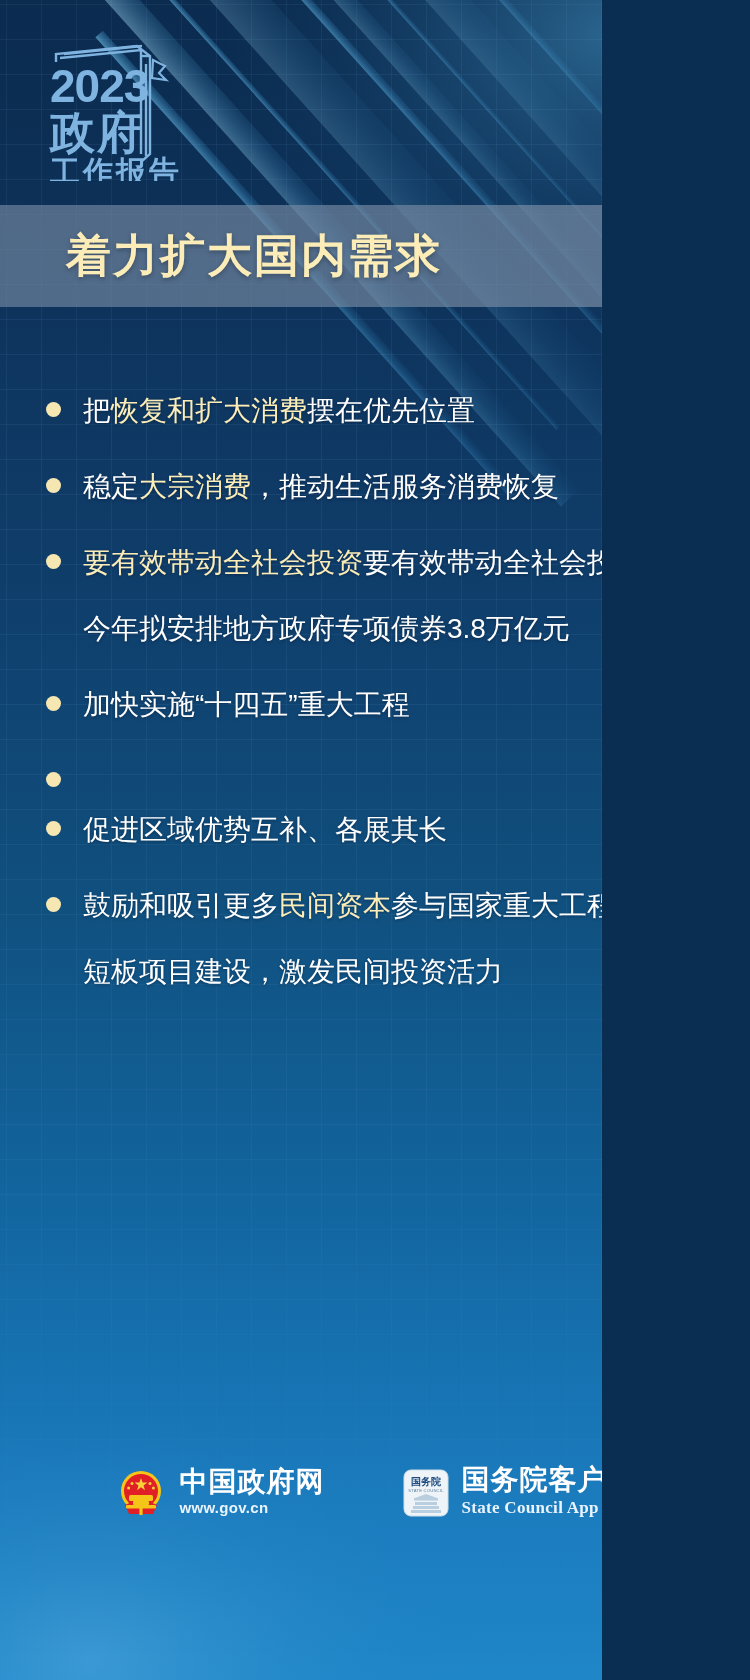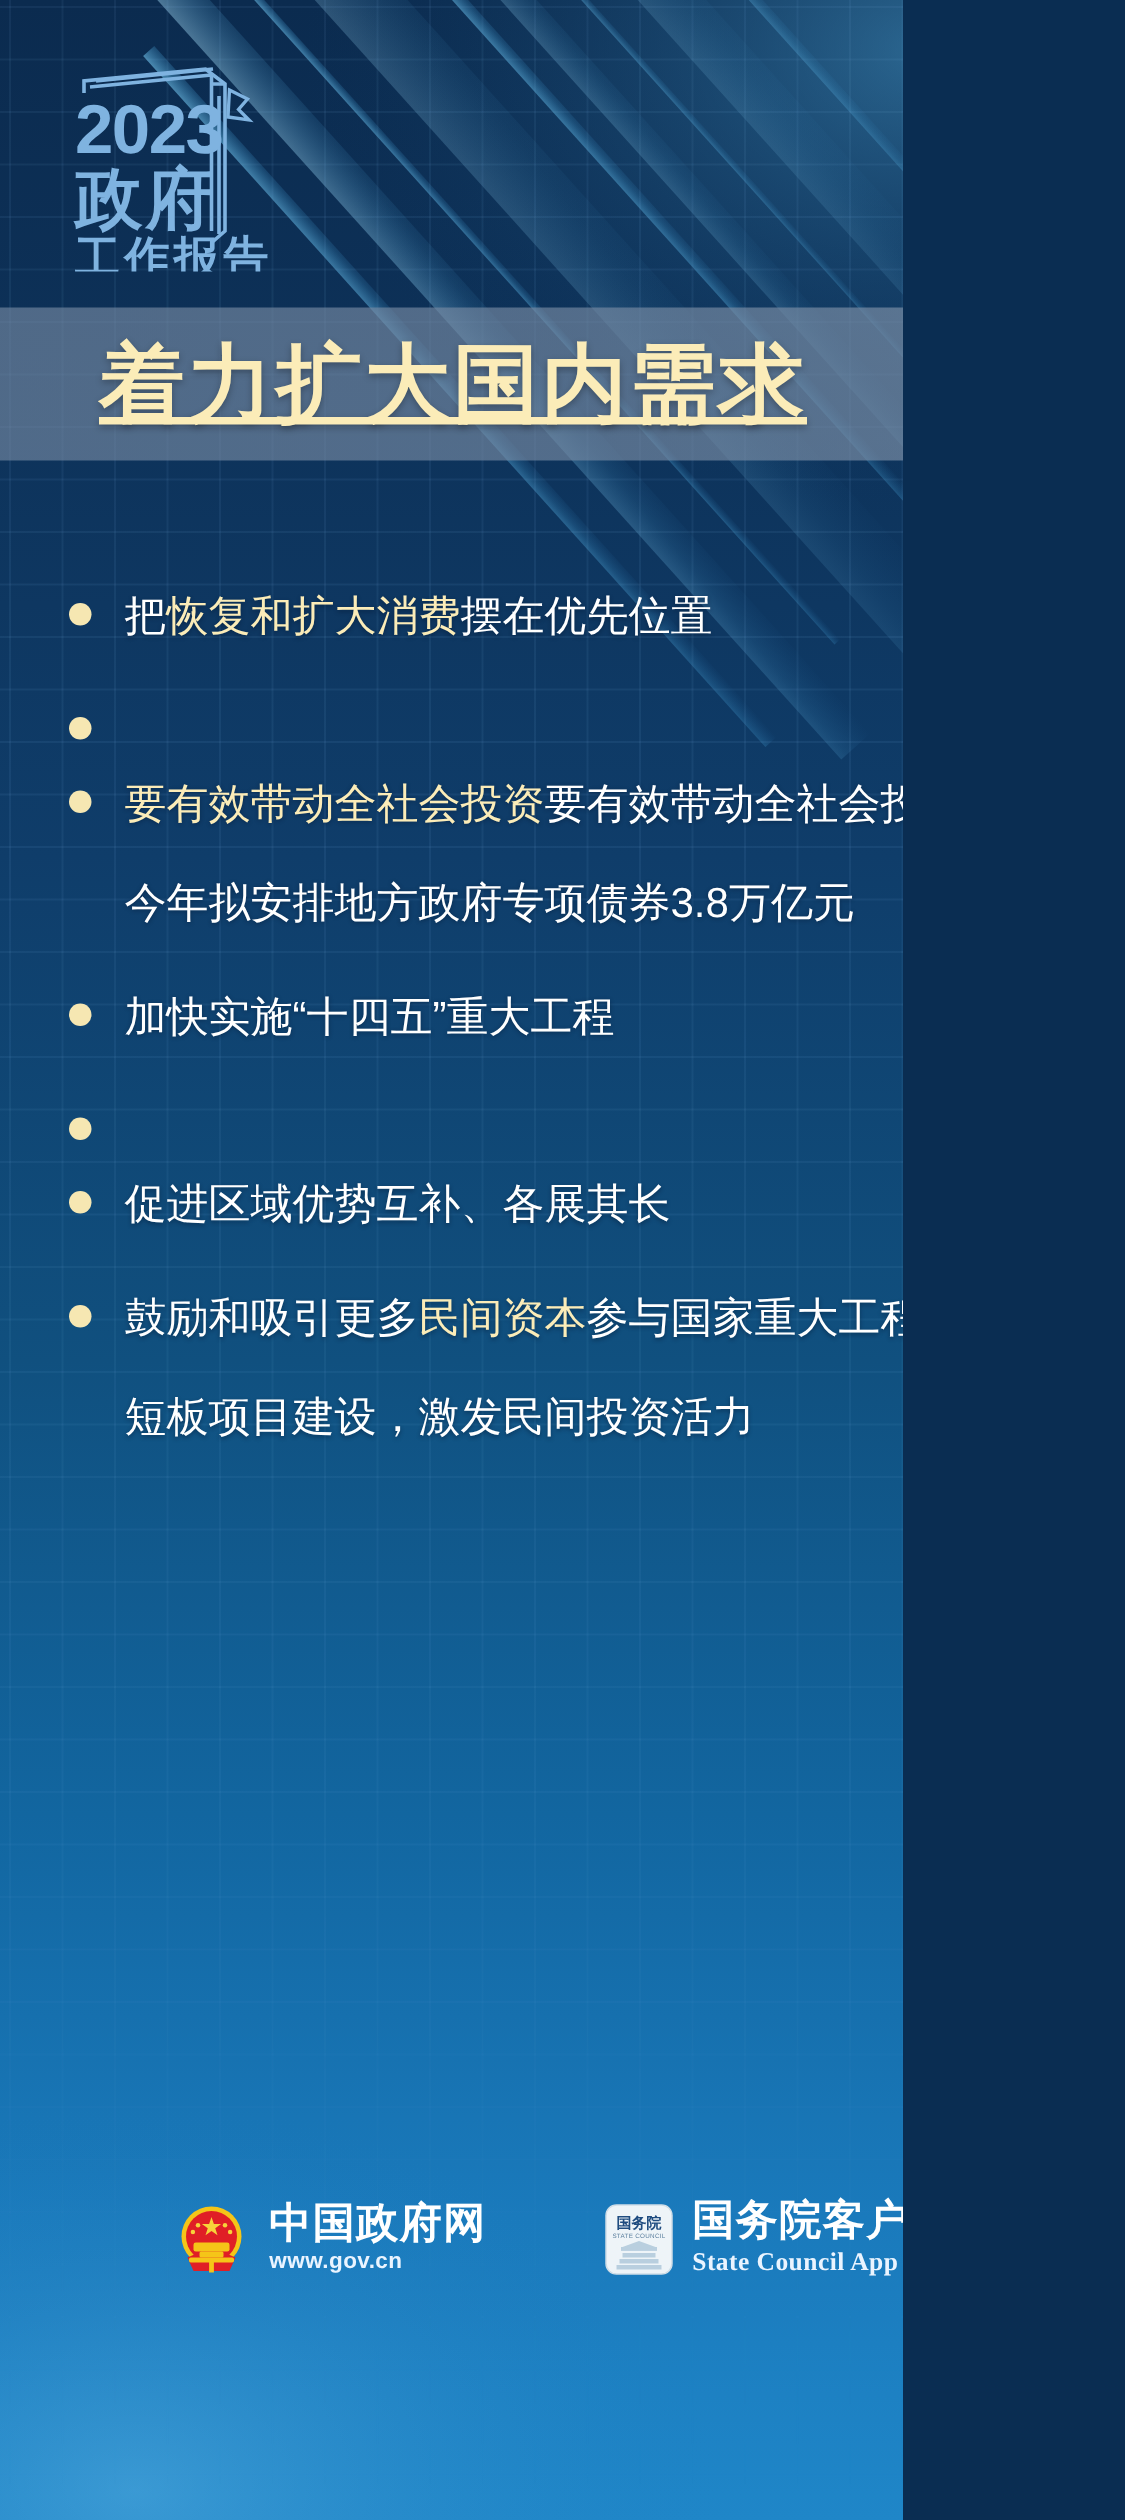--- a/index.html
+++ b/index.html
@@ -50,27 +50,26 @@
   
   .title-pill{
     position:absolute; left:-40px; top:205px;
     width:706px; height:102px;
     background:linear-gradient(90deg, rgba(120,140,165,.62) 0%, rgba(118,138,163,.66) 60%, rgba(122,142,166,.70) 100%);
     border-radius:0 52px 52px 0;
     display:flex; align-items:center;
     padding-left:106px;
   }
   .title-text{
-    font-size:57px;
+    font-size:45px;
     font-weight:bold;
     letter-spacing:2px;
     color:#fbecb8;
     text-shadow:0 2px 5px rgba(0,0,0,.28);
     white-space:nowrap;
-    text-decoration:underline;
   }
 
   
   .list{
     position:absolute; left:0; top:378px;
     width:750px;
     padding:0 34px 0 34px;
   }
   .item{
     display:flex;
@@ -204,20 +203,21 @@
     <div class="title-text">着力扩大国内需求</div>
   </div>
 
   <div class="list" id="bullet-list">
       <div class="item">
         <span class="bullet"></span>
         <div class="itext"><span>把</span><span class="hl">恢复和扩大消费</span><span>摆在优先位置</span></div>
       </div>
       <div class="item">
         <span class="bullet"></span>
+        <div class="itext"><span>稳定</span><span class="hl">大宗消费</span><span>，推动生活服务消费恢复</span></div>
       </div>
       <div class="item">
         <span class="bullet"></span>
         <div class="itext"><span class="hl">要有效带动全社会投资</span><span>要有效带动全社会投资，今年拟安排地方政府专项债券3.8万亿元</span></div>
       </div>
       <div class="item">
         <span class="bullet"></span>
         <div class="itext"><span>加快实施“十四五”重大工程</span></div>
       </div>
       <div class="item">

